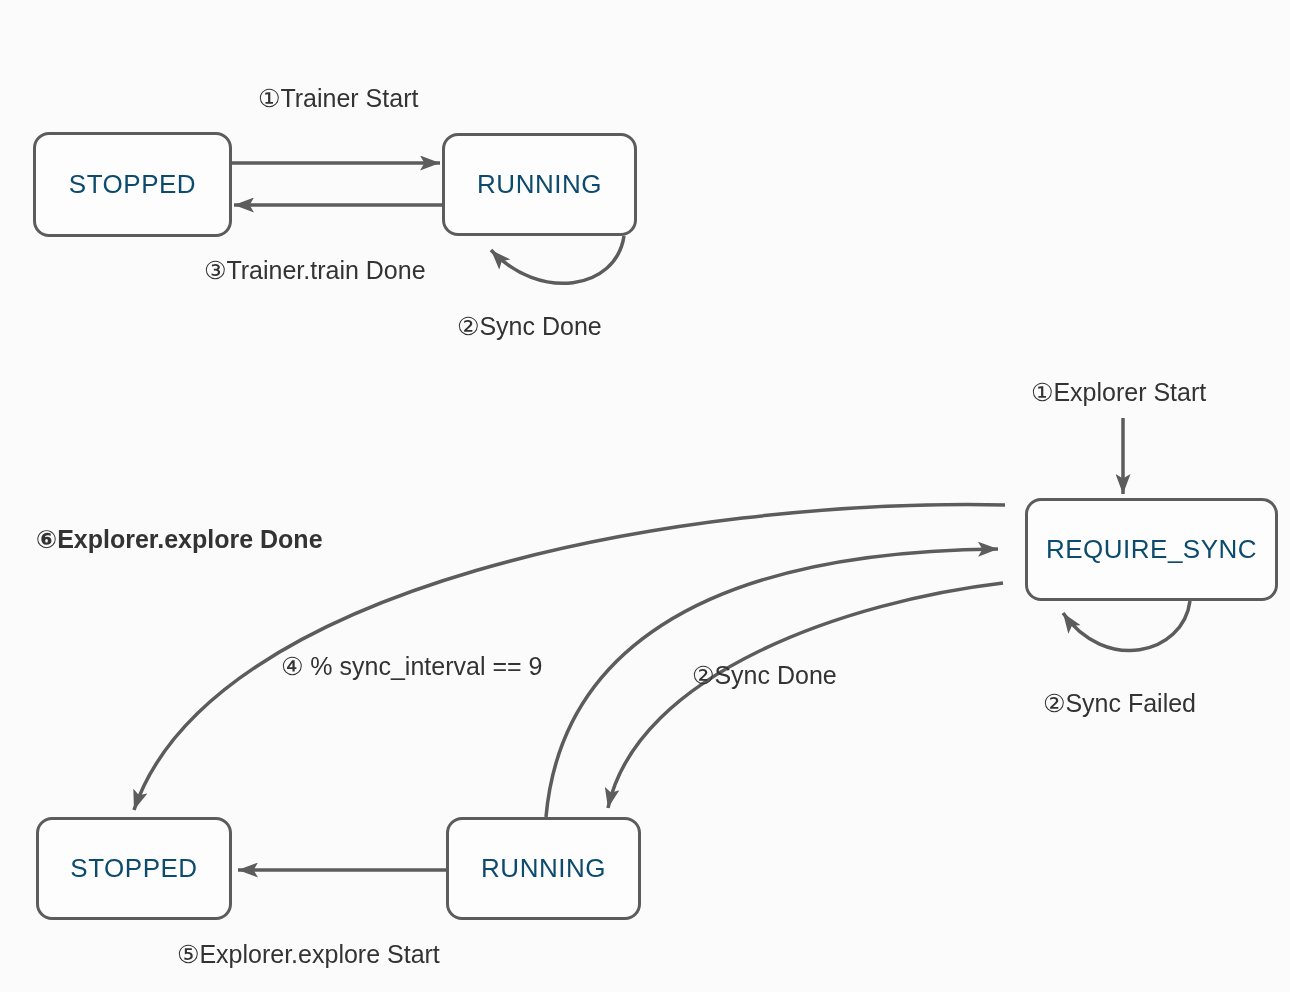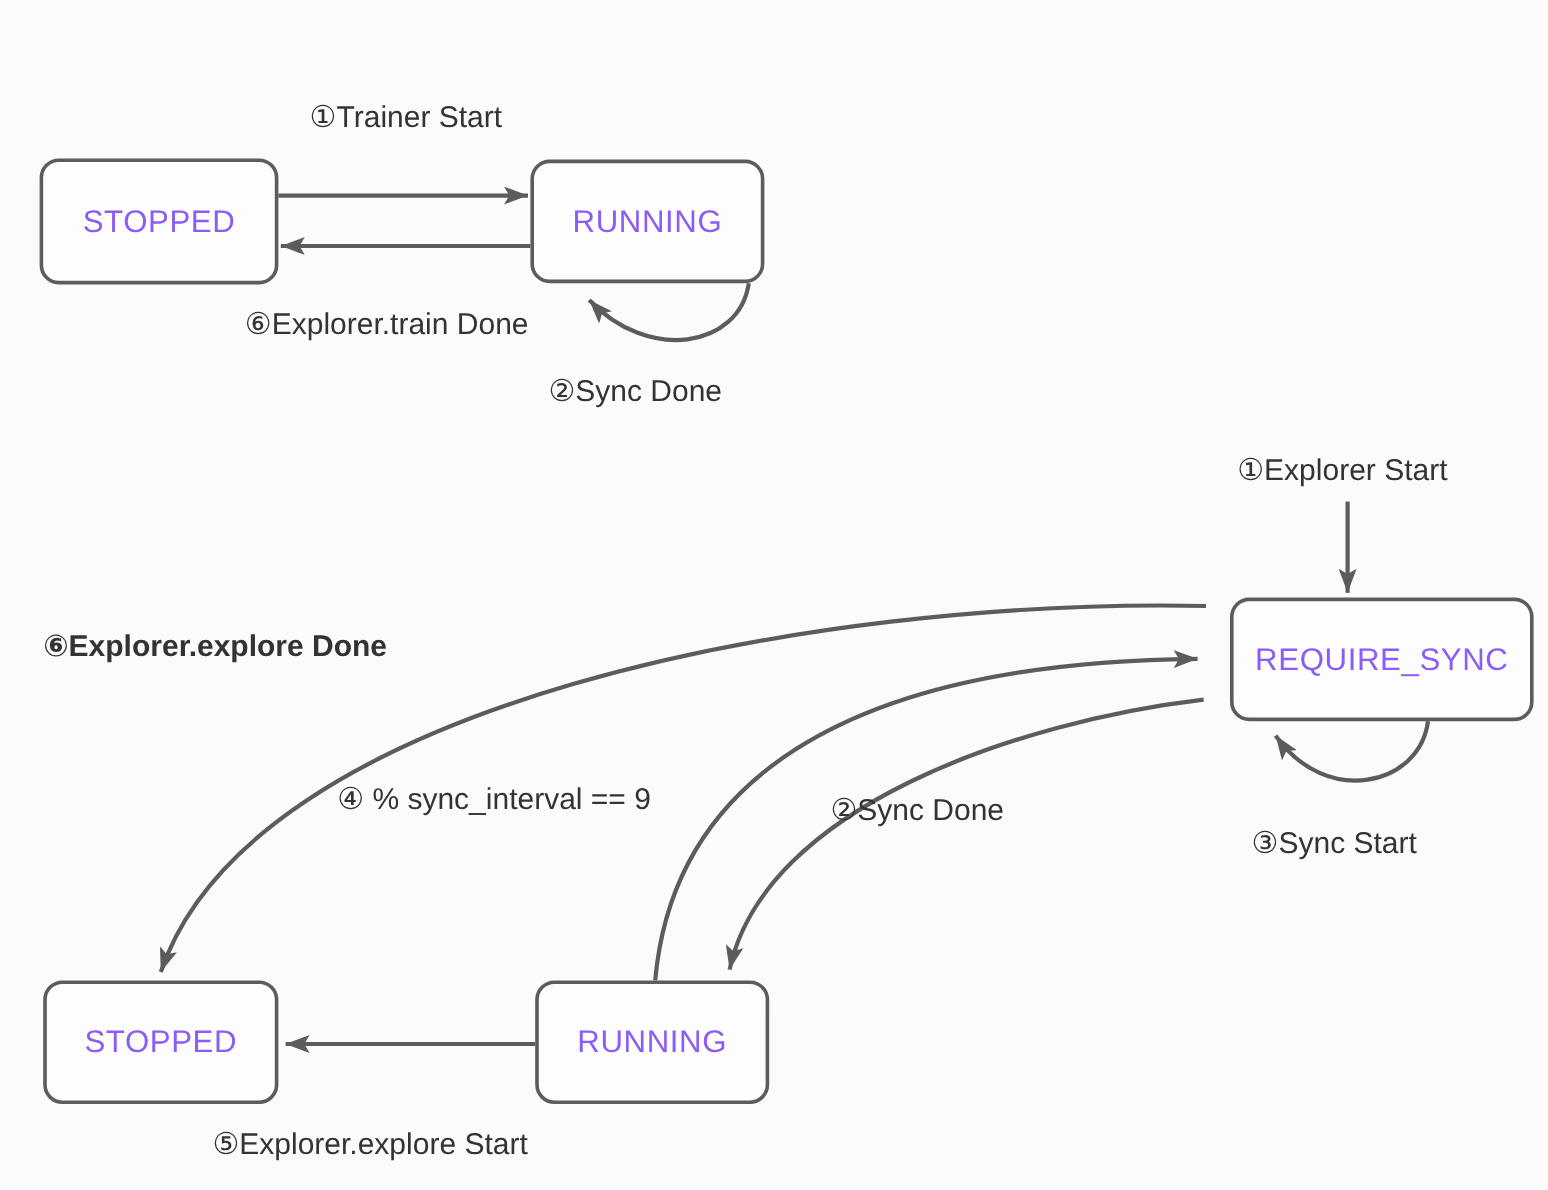--- a/index.html
+++ b/index.html
@@ -34,21 +34,21 @@
   .state-box {
     position: absolute;
     box-sizing: border-box;
     border: 3px solid #5c5c5c;
     border-radius: 16px;
     background: #fdfdfd;
     display: flex;
     align-items: center;
     justify-content: center;
     font-size: 26px;
-    color: #8b5cf6;
+    color: #0c4a6e;
     letter-spacing: 0.5px;
     white-space: nowrap;
   }
   .edge-label {
     position: absolute;
     font-size: 25px;
     color: #333333;
     line-height: 28px;
     white-space: nowrap;
   }
@@ -89,36 +89,36 @@
     <path class="edge-path" d="M 446 870 L 238 870" marker-end="url(#arrowhead)"></path>
   </svg>
 
 
   <div class="edge-label" style="left:258px; top:84px;">①Trainer Start</div>
 
   <div class="state-box" style="left:33px; top:132px; width:199px; height:105px;">STOPPED</div>
 
   <div class="state-box" style="left:442px; top:133px; width:195px; height:103px;">RUNNING</div>
 
-  <div class="edge-label" style="left:204px; top:256px;">⑥Explorer.train Done</div>
+  <div class="edge-label" style="left:204px; top:256px;">③Trainer.train Done</div>
 
   <div class="edge-label" style="left:457px; top:312px;">②Sync Done</div>
 
 
   <div class="edge-label" style="left:1031px; top:378px;">①Explorer Start</div>
 
   <div class="state-box" style="left:1025px; top:498px; width:253px; height:103px;">REQUIRE_SYNC</div>
 
   <div class="edge-label" style="left:36px; top:525px;font-weight:bold;">⑥Explorer.explore Done</div>
 
   <div class="edge-label" style="left:281px; top:652px;">④ % sync_interval == 9</div>
 
   <div class="edge-label" style="left:692px; top:661px;">②Sync Done</div>
 
-  <div class="edge-label" style="left:1043px; top:689px;">③Sync Start</div>
+  <div class="edge-label" style="left:1043px; top:689px;">②Sync Failed</div>
 
   <div class="state-box" style="left:36px; top:817px; width:196px; height:103px;">STOPPED</div>
 
   <div class="state-box" style="left:446px; top:817px; width:195px; height:103px;">RUNNING</div>
 
   <div class="edge-label" style="left:177px; top:940px;">⑤Explorer.explore Start</div>
 
 </div>
 
 </body></html>

